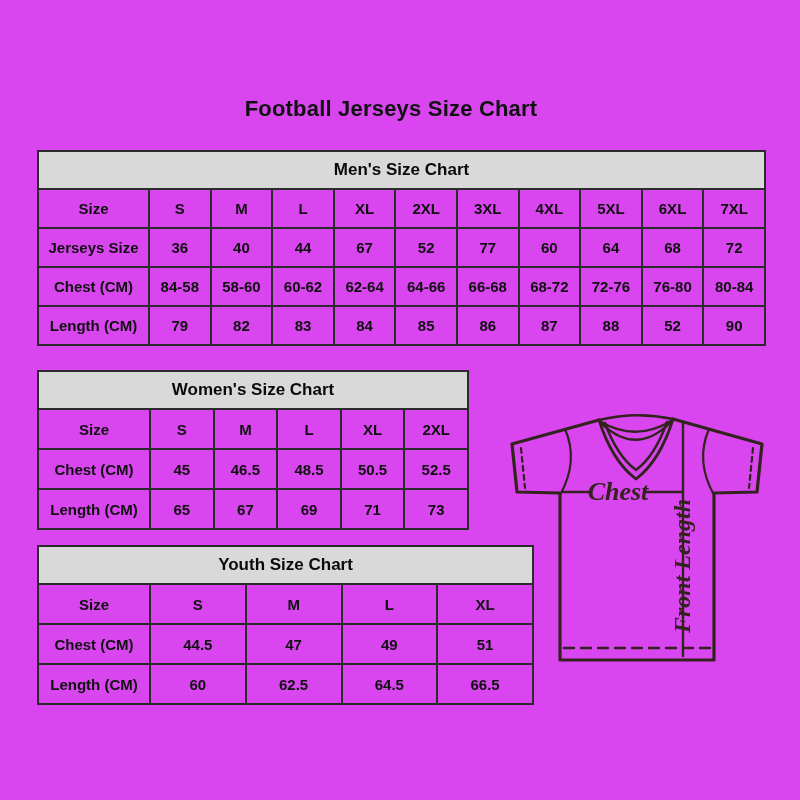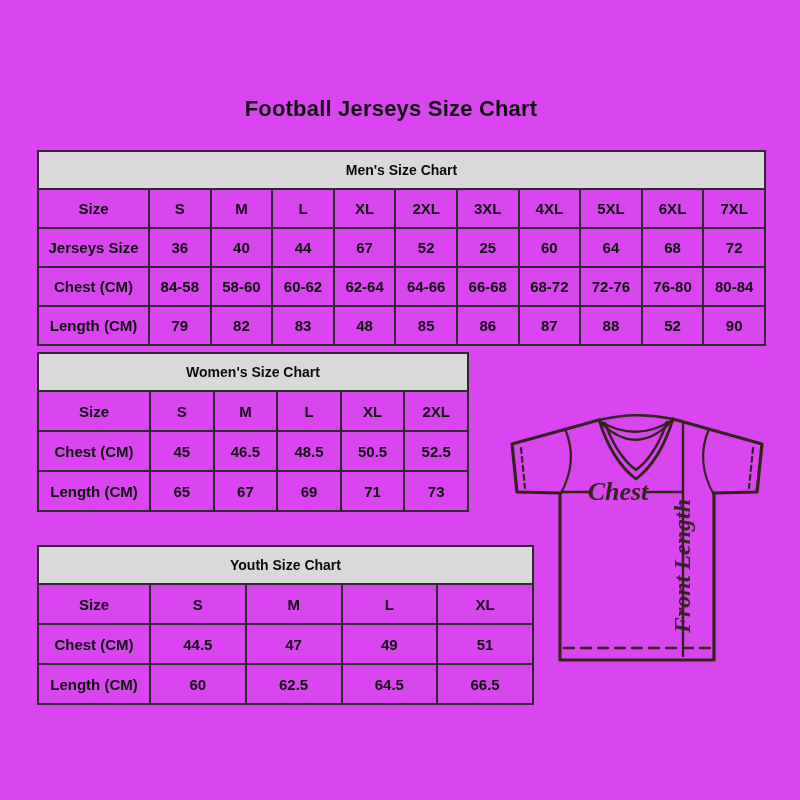--- a/index.html
+++ b/index.html
@@ -13,25 +13,25 @@
   }
   table.sizetable{
     position:absolute;border-collapse:collapse;table-layout:fixed;
     font-weight:bold;color:#101010;
   }
   table.sizetable th, table.sizetable td{
     border:2px solid #2b2b2b;text-align:center;vertical-align:middle;padding:0;
     overflow:hidden;white-space:nowrap;
   }
   table.sizetable thead th{
-    background:#d9d9d9;font-size:14px;height:36px;color:#0a0a0a;
+    background:#d9d9d9;font-size:17px;height:36px;color:#0a0a0a;
   }
   table.men{left:37px;top:150px;width:729px;}
   table.men td{height:37px;font-size:15px;}
-  table.women{left:37px;top:352px;width:432px;}
+  table.women{left:37px;top:370px;width:432px;}
   table.women td{height:38px;font-size:15px;}
   table.youth{left:37px;top:545px;width:497px;}
   table.youth td{height:38px;font-size:15px;}
   col.labelcol-men{width:111px;}
   col.labelcol{width:112px;}
   #jersey{position:absolute;left:498px;top:398px;}
   .jline{stroke:#32231e;fill:none;stroke-linecap:round;stroke-linejoin:round;}
   .jlabel{
     font-family:"Liberation Serif", serif;font-style:italic;font-weight:bold;
     fill:#32231e;
@@ -77,21 +77,21 @@
           <td>6XL</td>
           <td>7XL</td>
         </tr>
         <tr>
           <td class="rowlabel">Jerseys Size</td>
           <td>36</td>
           <td>40</td>
           <td>44</td>
           <td>67</td>
           <td>52</td>
-          <td>25</td>
+          <td>77</td>
           <td>60</td>
           <td>64</td>
           <td>68</td>
           <td>72</td>
         </tr>
         <tr>
           <td class="rowlabel">Chest (CM)</td>
           <td>84-58</td>
           <td>58-60</td>
           <td>60-62</td>
@@ -101,21 +101,21 @@
           <td>68-72</td>
           <td>72-76</td>
           <td>76-80</td>
           <td>80-84</td>
         </tr>
         <tr>
           <td class="rowlabel">Length (CM)</td>
           <td>79</td>
           <td>82</td>
           <td>83</td>
-          <td>48</td>
+          <td>84</td>
           <td>85</td>
           <td>86</td>
           <td>87</td>
           <td>88</td>
           <td>52</td>
           <td>90</td>
         </tr>
       </tbody>
   </table>
 

